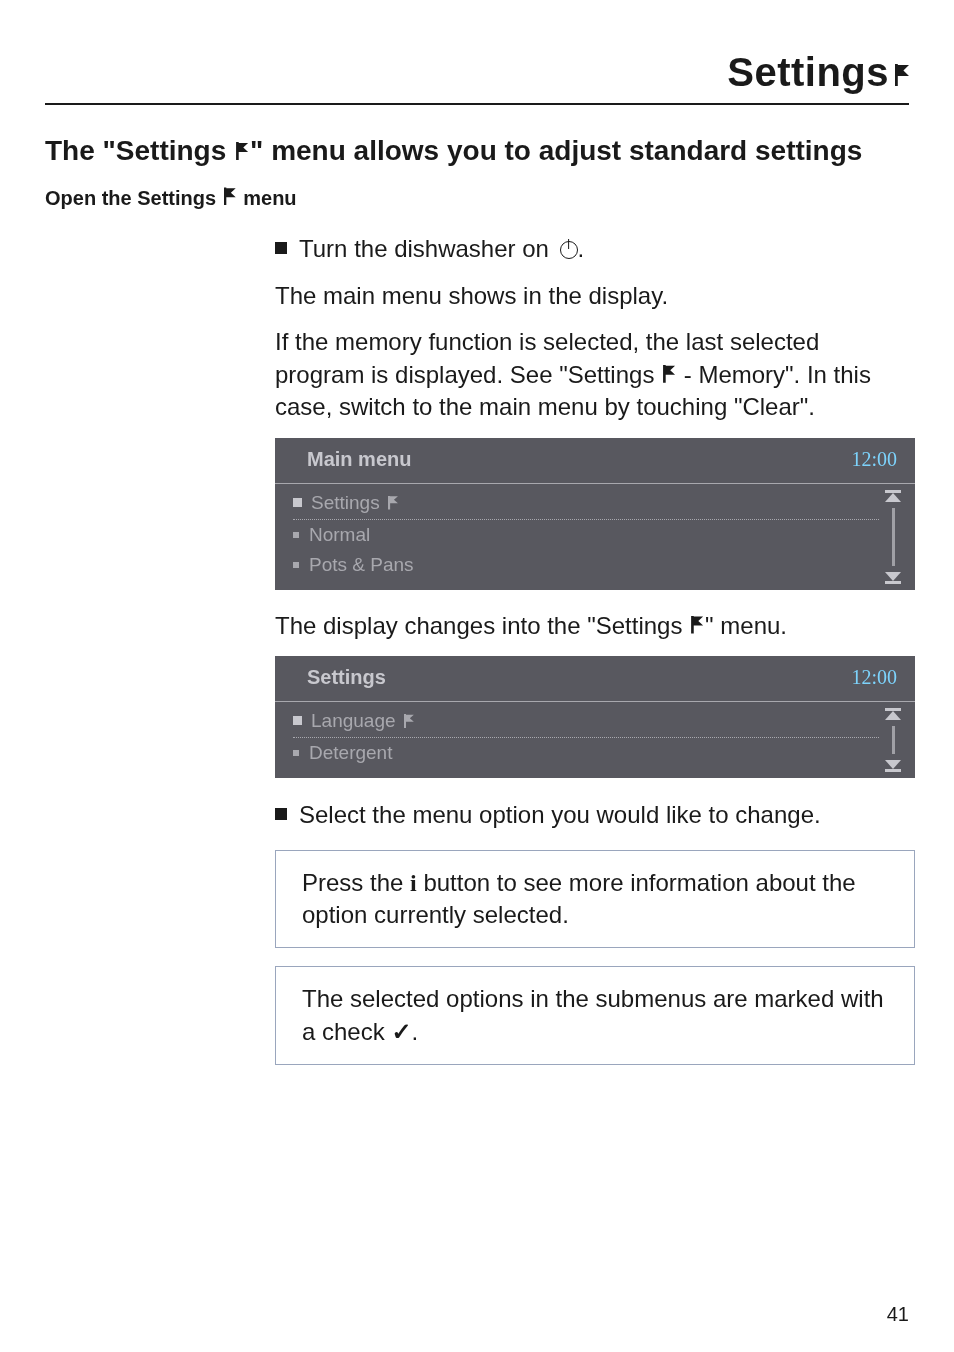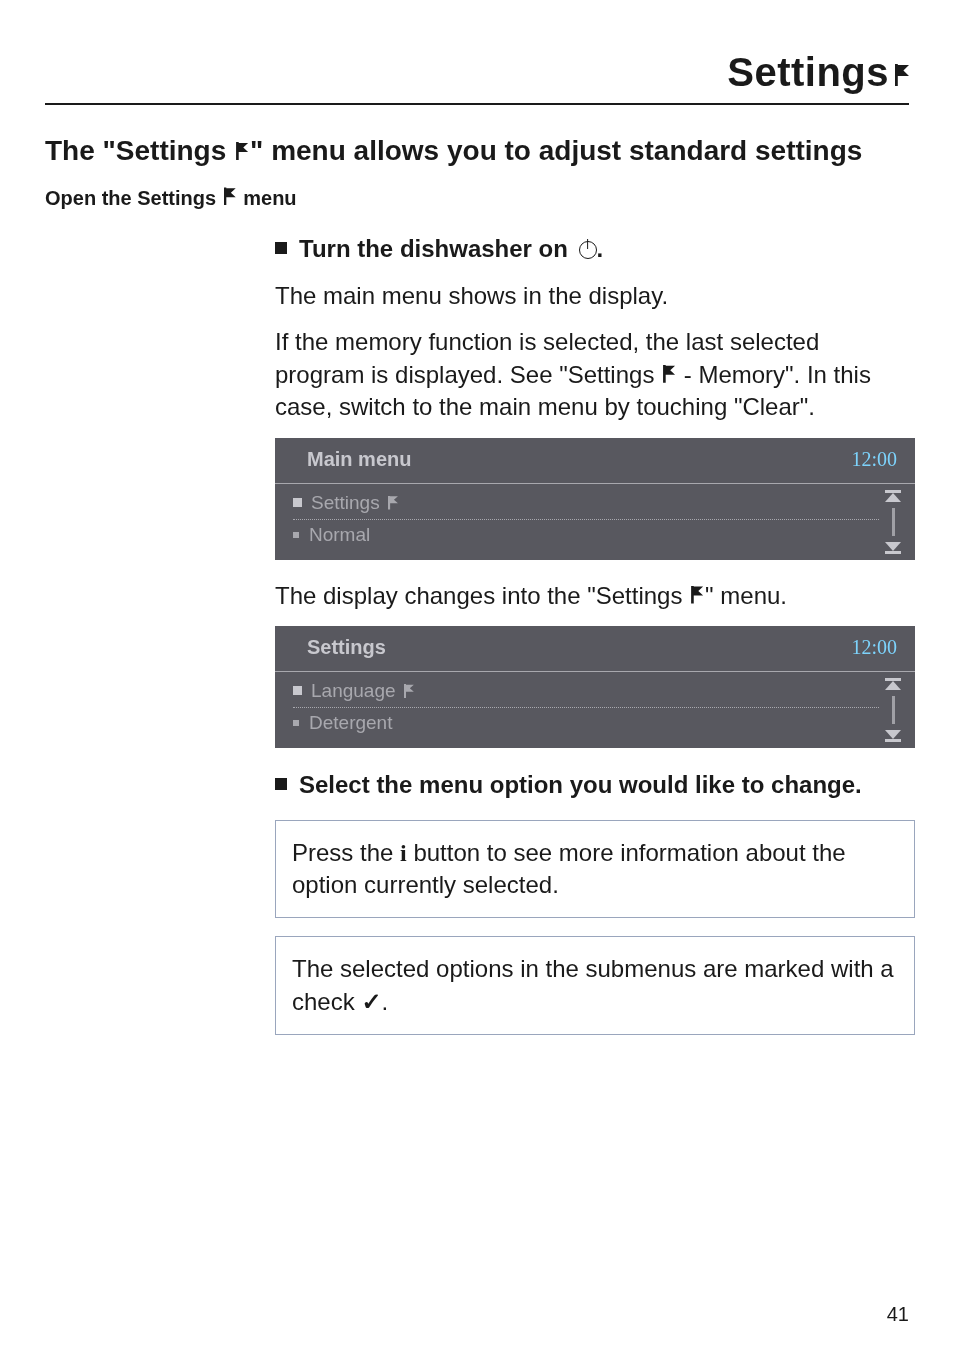--- a/index.html
+++ b/index.html
@@ -64,21 +64,20 @@
     .content {
       margin-left: 230px;
       width: 640px;
     }
     .bullet-line {
       display: flex;
       align-items: flex-start;
       margin-bottom: 14px;
       font-size: 24px;
       line-height: 1.4;
-      font-weight: bold;
     }
     .bullet-sq {
       display: inline-block;
       width: 12px;
       height: 12px;
       background: #1a1a1a;
       margin-right: 12px;
       margin-top: 10px;
       flex-shrink: 0;
     }
@@ -178,21 +177,21 @@
     }
     .scroll-top svg, .scroll-bot svg { display: block; }
     .scroll-track {
       width: 3px;
       flex: 1;
       background: #a0a0a6;
       margin: 4px 0;
     }
     .note-box {
       border: 1.5px solid #9aa6bd;
-      padding: 16px 16px;
+      padding: 16px 26px;
       margin-top: 18px;
       font-size: 24px;
       line-height: 1.35;
     }
     .page-num {
       position: absolute;
       bottom: 26px;
       right: 45px;
       font-size: 20px;
     }
@@ -233,20 +232,24 @@
     </div>
     <div class="screen-body">
       <div class="screen-row selected">
         <span class="bigdot"></span>
         <span>Settings</span>&nbsp;
         <span class="flag-sm"></span>
       </div>
       <div class="screen-row">
         <span class="dot"></span>
         <span>Normal</span>
+      </div>
+      <div class="screen-row">
+        <span class="dot"></span>
+        <span>Pots &amp; Pans</span>
       </div>
       <div class="scroll">
         <span class="scroll-top">
           <svg width="20" height="14" viewBox="0 0 20 14">
               <rect x="2" y="0" width="16" height="3" fill="#c8c8ce"></rect>
               <polygon points="10,3 18,12 2,12" fill="#c8c8ce"></polygon>
             </svg>
         </span>
         <span class="scroll-track"></span>
         <span class="scroll-bot">

